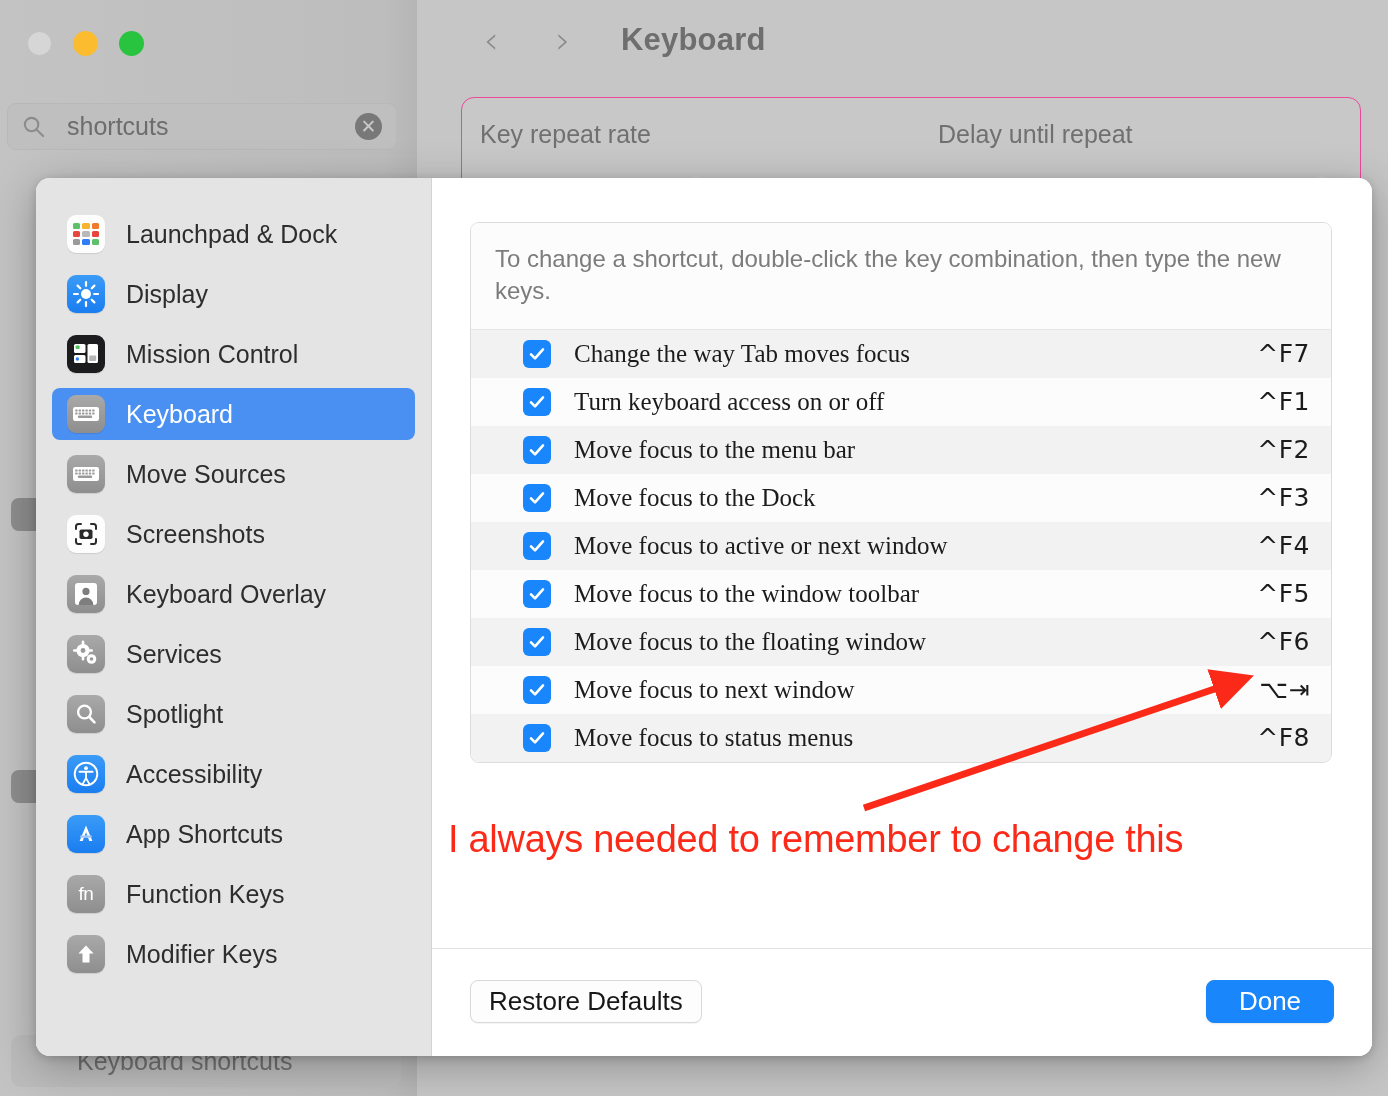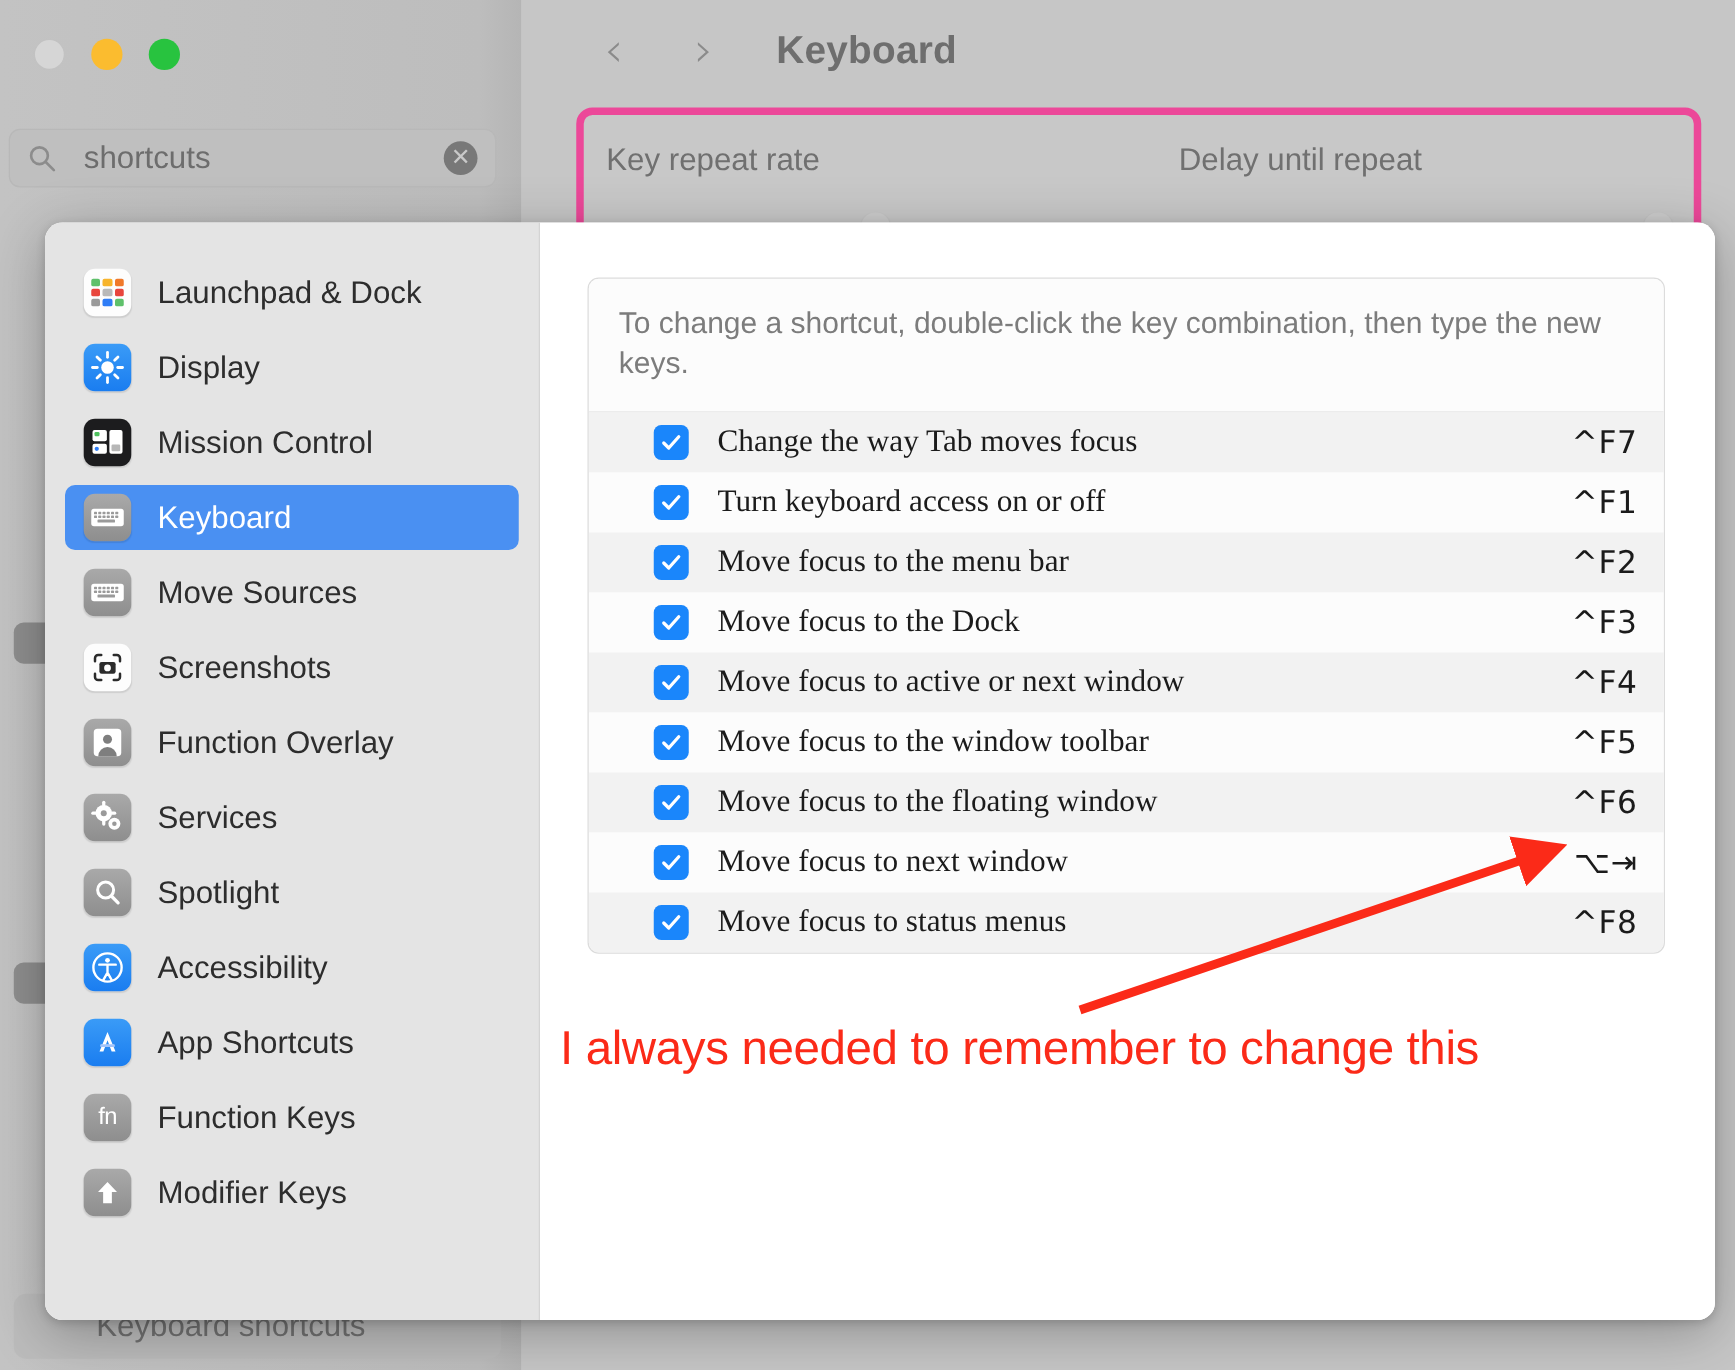--- a/index.html
+++ b/index.html
@@ -103,24 +103,24 @@
     margin-left: 22px;
     font-size: 31px;
     color: #6e6e6e;
     font-weight: 600;
     letter-spacing: .2px;
   }
 
   
   .bg-card {
     position: absolute;
-    left: 461px; top: 86px;
+    left: 461px; top: 97px;
     width: 900px; height: 160px;
     background: #c8c8c8;
-    border: 6px solid #ec4899;
+    border: 1px solid #ec4899;
     border-radius: 13px;
   }
   .bg-card .lbl {
     position: absolute;
     font-size: 25px;
     color: #707070;
     white-space: nowrap;
   }
   .bg-card .lbl.l1 { left: 18px;  top: 22px; }
   .bg-card .lbl.l2 { left: 476px; top: 22px; }
@@ -528,21 +528,21 @@
       </div>
 
       <div class="nav-item">
         <span class="ico gray">
           <svg width="26" height="26" viewBox="0 0 26 26">
             <rect x="2" y="2" width="22" height="22" rx="3" fill="#fff"></rect>
             <circle cx="13" cy="10.4" r="3.6" fill="#7e7e7e"></circle>
             <path d="M5.6 24a7.4 7.4 0 0114.8 0z" fill="#7e7e7e"></path>
           </svg>
         </span>
-        <span class="lab">Function Overlay</span>
+        <span class="lab">Keyboard Overlay</span>
       </div>
 
       <div class="nav-item">
         <span class="ico gray">
           <svg width="28" height="28" viewBox="0 0 28 28">
             <g fill="#fff">
               <circle cx="11" cy="10.5" r="6.6"></circle>
               <circle cx="19.5" cy="19" r="4.8"></circle>
             </g>
             <circle cx="11" cy="10.5" r="2.4" fill="#9a9a9a"></circle>
@@ -699,16 +699,20 @@
         <defs>
           <marker id="ah" markerWidth="6" markerHeight="6" refX="3.6" refY="3" orient="auto">
             <path d="M0,0 L6,3 L0,6 z" fill="#fb2a18"></path>
           </marker>
         </defs>
         <line x1="432" y1="630" x2="806" y2="503" stroke="#fb2a18" stroke-width="7" marker-end="url(#ah)"></line>
       </svg>
 
       <div class="annot-text">I always needed to remember to change this</div>
 
+      <div class="footer">
+        <div class="btn secondary">Restore Defaults</div>
+        <div class="btn primary">Done</div>
+      </div>
 
     </div>
   </div>
 </div>
 
 </body></html>

